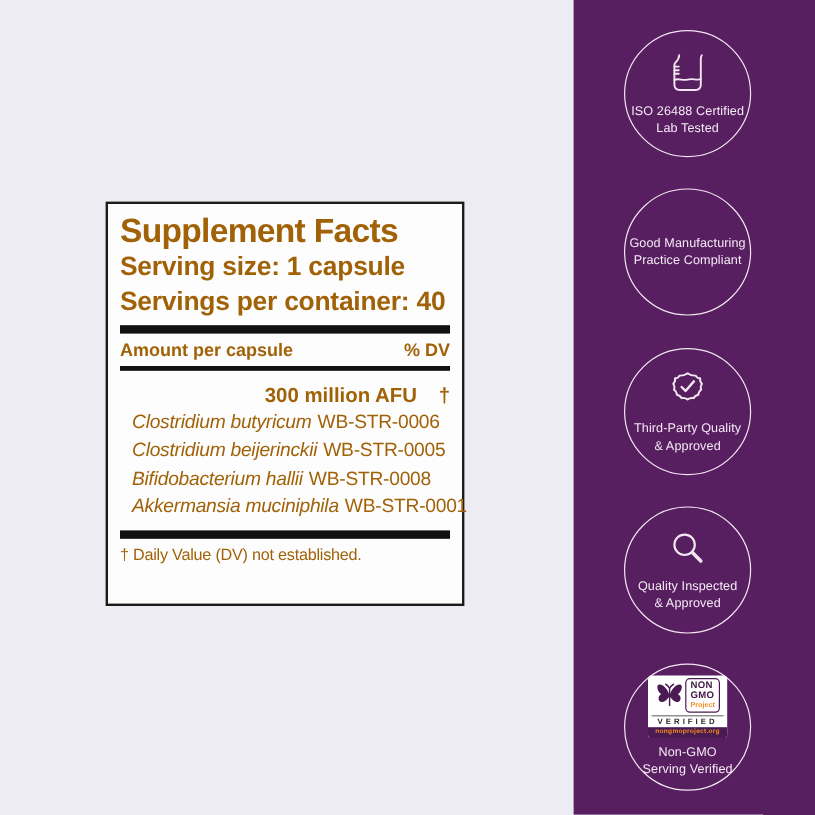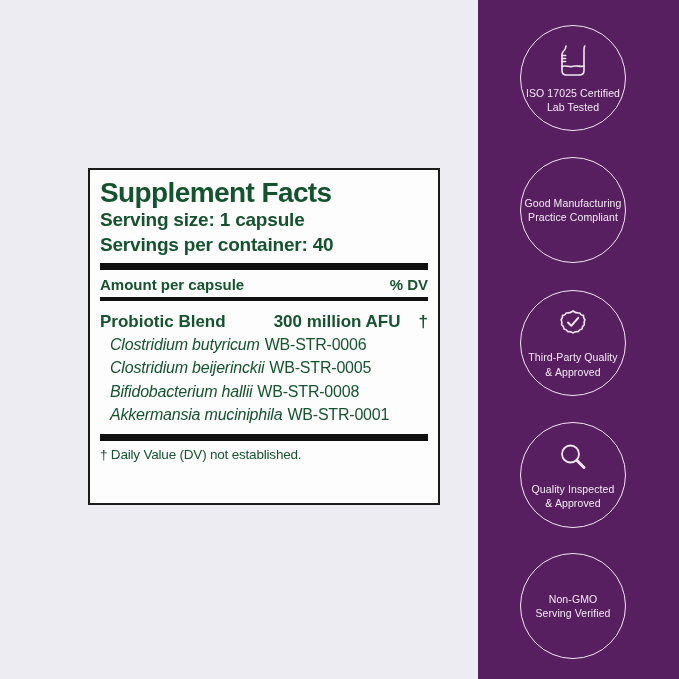--- a/index.html
+++ b/index.html
@@ -9,35 +9,35 @@
     position: relative;
     background: #EDECF2;
     font-family: "Liberation Sans", sans-serif;
     overflow: hidden;
   }
 
   
   .facts {
     position: absolute;
     left: 88px; top: 168px;
-    width: 352px; height: 337px;
+    width: 299px; height: 337px;
     background: #FDFDFE;
     border: 2px solid #1B1B1B;
     padding: 7px 10px 0 10px;
-    color: #14532d;
+    color: #a16207;
   }
   .facts-title {
     font-size: 28px;
     font-weight: bold;
     letter-spacing: -0.6px;
     line-height: 1.12;
     white-space: nowrap;
   }
   .serving-line {
-    font-size: 19px;
+    font-size: 22px;
     font-weight: bold;
     line-height: 1.3;
     letter-spacing: -0.2px;
     white-space: nowrap;
   }
   .bar-thick { height: 7px; background: #111; }
   .bar-med   { height: 4px; background: #111; }
   .bar-1 { margin: 5px 0 5px 0; }
   .bar-2 { margin: 3px 0 6px 0; }
   .bar-3 { margin: 7px 0 5px 0; }
@@ -171,21 +171,20 @@
   <div class="bar-thick bar-1"></div>
 
   <div class="amount-row">
     <span>Amount per capsule</span>
     <span>% DV</span>
   </div>
 
   <div class="bar-med bar-2"></div>
 
   <div class="blend-row">
-    <span>Probiotic Blend</span>
     <span class="blend-amount">300 million AFU</span>
     <span class="blend-dv">†</span>
   </div>
 
   <div class="strains">
     <div class="strain-row">
       <span class="strain-name">Clostridium butyricum</span><span class="strain-code">WB-STR-0006</span>
     </div>
     <div class="strain-row">
       <span class="strain-name">Clostridium beijerinckii</span><span class="strain-code">WB-STR-0005</span>
@@ -207,21 +206,21 @@
 
   <div class="badge badge-1">
     <span class="badge-icon">
       <svg width="40" height="38" viewBox="0 0 40 38" fill="none" stroke="#F2E7F1" stroke-width="1.6" stroke-linecap="round" stroke-linejoin="round">
         <path d="M13 4 C13 6.8 11.6 8.4 9.8 10.2 C9.1 10.9 9 11.6 9 12.6 L9 28.5 C9 31.4 10.6 33 13.5 33 L26.5 33 C29.4 33 31 31.4 31 28.5 L31 7.5 C31 6 31.2 5 31.8 4"></path>
         <path d="M9 13.5 h3.6 M9 16.5 h3.6 M9 19.5 h3.6"></path>
         <path d="M9 24.5 C13 23 16 25.5 20 24.3 C24 23.1 27.5 25.2 31 24"></path>
       </svg>
     </span>
     <div class="badge-label">
-      <div>ISO 17025 Certified</div>
+      <div>ISO 26488 Certified</div>
       <div>Lab Tested</div>
     </div>
   </div>
 
   <div class="badge badge-2">
     <div class="badge-label">
       <div>Good Manufacturing</div>
       <div>Practice Compliant</div>
     </div>
   </div>
@@ -246,19 +245,43 @@
         <path d="M23 20.5 L30 27.5" stroke-width="3"></path>
       </svg>
     </span>
     <div class="badge-label">
       <div>Quality Inspected</div>
       <div>&amp; Approved</div>
     </div>
   </div>
 
   <div class="badge badge-5">
+    <div class="seal">
+      <div class="seal-top">
+        <span style="line-height:0;">
+          <svg width="24" height="27" viewBox="0 0 24 27">
+            <g fill="#4A1B52">
+              <path d="M12 14 C10.6 7.5 5.5 3.5 2.8 4.6 C0.8 5.5 2 10.5 5.2 12.6 C2.2 13.4 2.2 17.8 4.3 18.8 C7 20 10.2 17 12 14 Z"></path>
+              <path d="M12 14 C13.4 7.5 18.5 3.5 21.2 4.6 C23.2 5.5 22 10.5 18.8 12.6 C21.8 13.4 21.8 17.8 19.7 18.8 C17 20 13.8 17 12 14 Z"></path>
+            </g>
+            <g fill="none" stroke="#4A1B52" stroke-width="1.2" stroke-linecap="round">
+              <path d="M12 8 L12 22"></path>
+              <path d="M12 7.5 C11 5.8 10 4.8 8.8 4.2"></path>
+              <path d="M12 7.5 C13 5.8 14 4.8 15.2 4.2"></path>
+            </g>
+          </svg>
+        </span>
+        <span class="seal-box">
+          <div class="seal-non">NON</div>
+          <div class="seal-gmo">GMO</div>
+          <div class="seal-project">Project</div>
+        </span>
+      </div>
+      <div class="seal-verified">VERIFIED</div>
+      <div class="seal-url">nongmoproject.org</div>
+    </div>
     <div class="badge-label">
       <div>Non-GMO</div>
       <div>Serving Verified</div>
     </div>
   </div>
 
 </div>
 
 </body></html>

